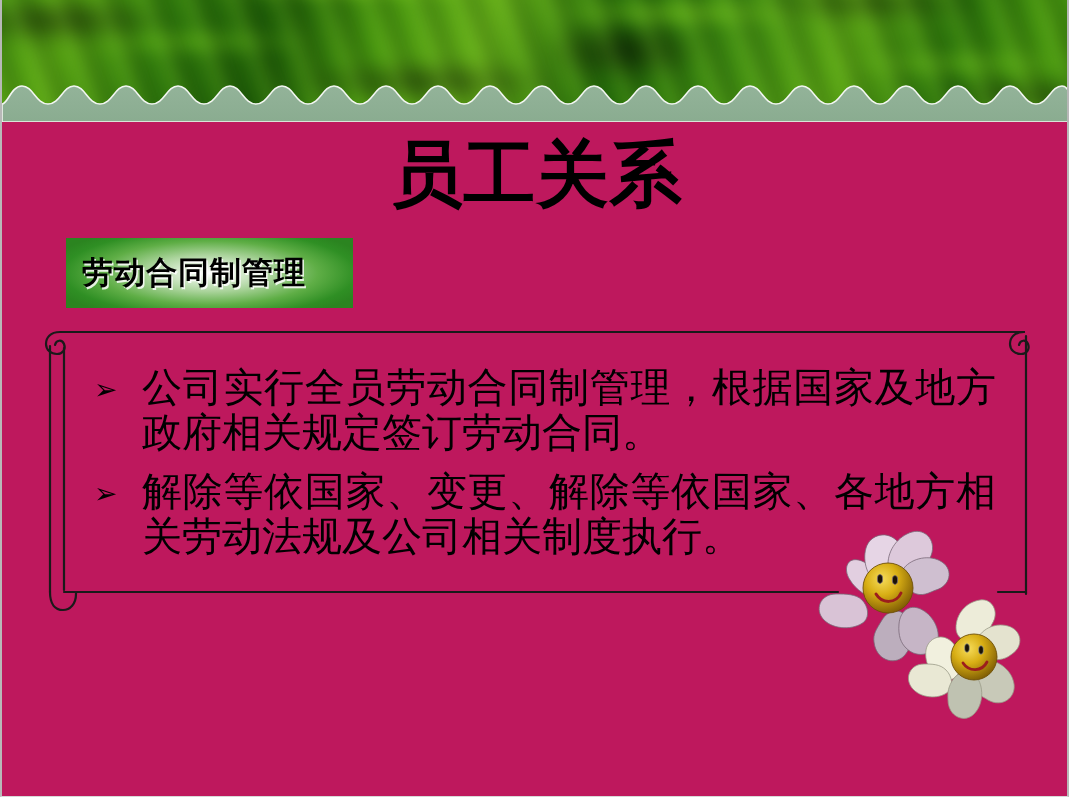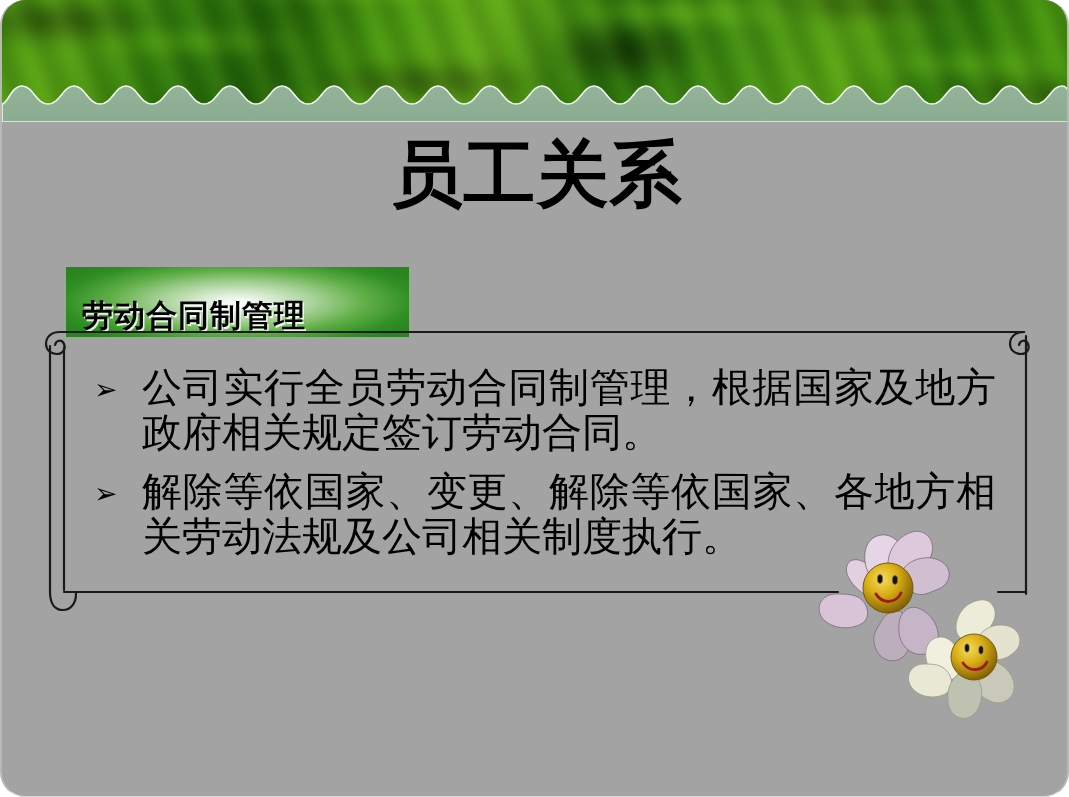--- a/index.html
+++ b/index.html
@@ -4,28 +4,27 @@
 <style>
   html, body {
     margin: 0;
     padding: 0;
     background: #ffffff;
   }
   #slide {
     position: relative;
     width: 1069px;
     height: 797px;
-    background: #a3a3a3;
+    background: #be185d;
     overflow: hidden;
     font-family: "DejaVu Sans", "Liberation Sans", sans-serif;
     box-sizing: border-box;
     border-left: 2px solid #b8b8b8;
     border-right: 2px solid #b8b8b8;
     border-bottom: 1px solid #d8d8d8;
-    border-radius: 25px;
   }
 
   
   #header-banner {
     position: absolute;
     left: 0; top: 0;
     width: 1069px;
     height: 122px;
     overflow: hidden;
   }
@@ -83,29 +82,28 @@
     font-weight: bold;
     color: #000000;
     letter-spacing: 1px;
     font-family: "DejaVu Sans", "Liberation Sans", sans-serif;
   }
 
   
   #section-label {
     position: absolute;
     left: 64px; top: 238px;
-    width: 343px; height: 70px;
+    width: 287px; height: 70px;
     background:
       radial-gradient(ellipse 58% 70% at 50% 50%,
         #ffffff 0%, #eaf5e6 10%, #a9d39a 38%, #5fae46 65%, #2f8f24 88%, #2b8420 100%);
     display: flex;
-    align-items: flex-end;
+    align-items: center;
     box-sizing: border-box;
     padding-left: 16px;
-    margin-top: 29px;
   }
   #section-label-text {
     font-family: "DejaVu Serif", "Liberation Serif", serif;
     font-size: 31px;
     font-weight: bold;
     color: #000000;
     letter-spacing: 1px;
     text-shadow: 1.5px 1.5px 0 rgba(255,255,255,0.85);
   }
 

